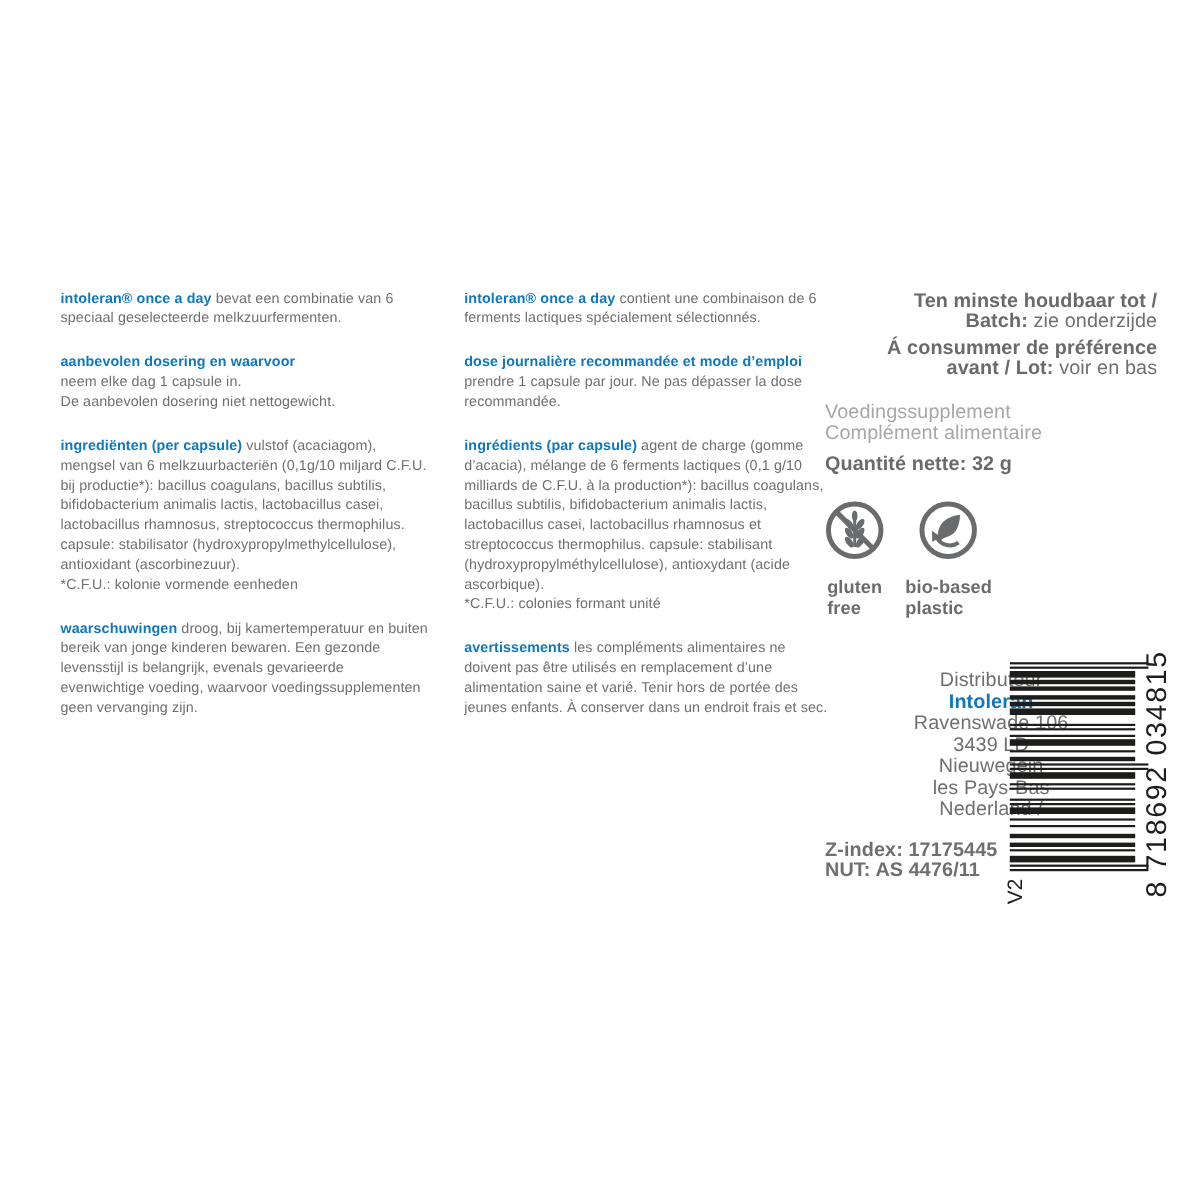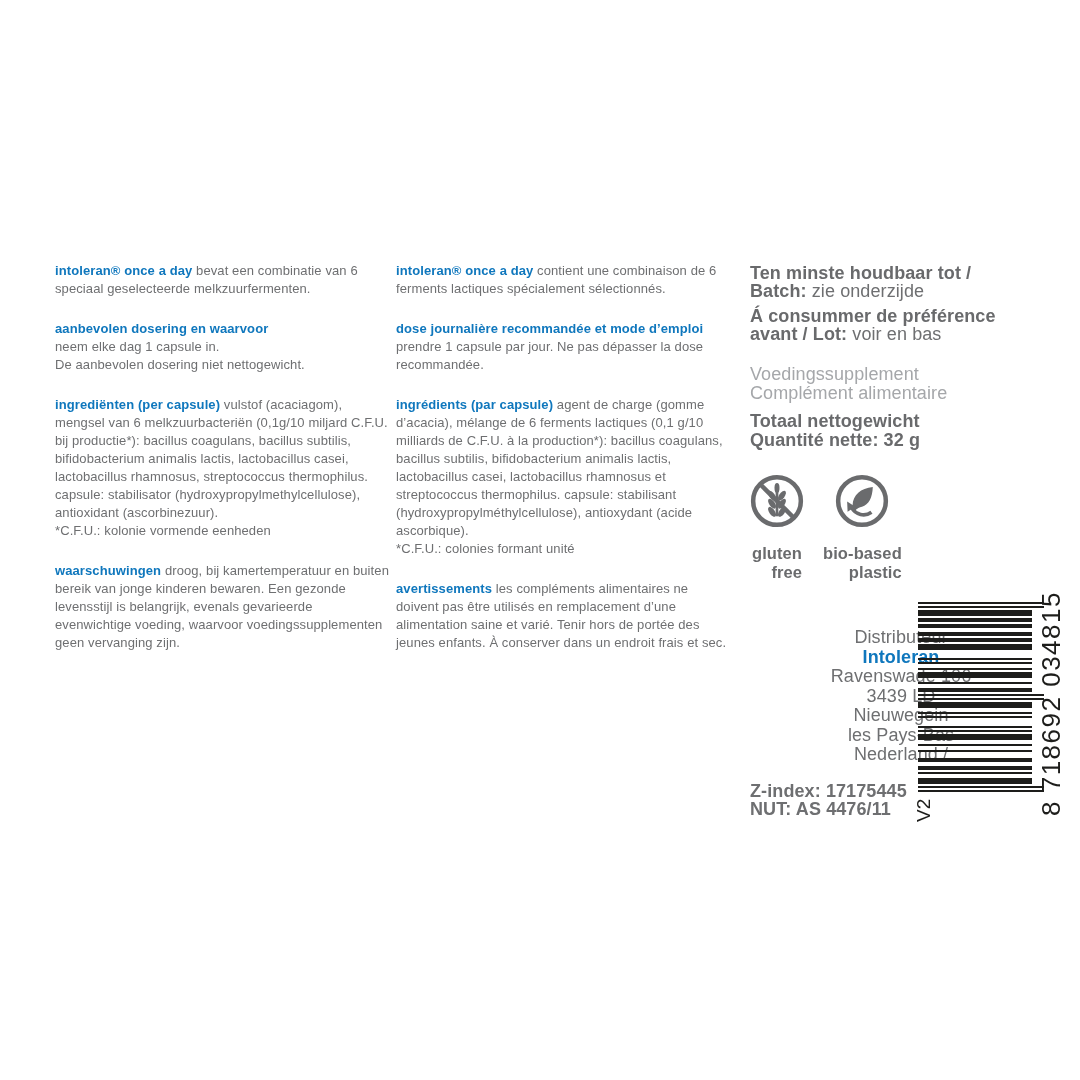--- a/index.html
+++ b/index.html
@@ -2,38 +2,38 @@
 <html><head>
 <meta charset="utf-8">
 <style>
   html,body{margin:0;padding:0;background:#ffffff;}
   body{width:1080px;height:1080px;font-family:"Liberation Sans",sans-serif;-webkit-font-smoothing:antialiased;}
   .label{position:relative;width:1080px;height:1080px;background:#ffffff;overflow:hidden;}
 
   
   .col{position:absolute;top:262px;font-size:13px;line-height:18px;letter-spacing:0.1px;color:#6e6f71;}
   .col-dutch{left:55px;width:336px;}
-  .col-french{left:396px;width:338px;}
+  .col-french{left:422px;width:338px;}
   .col-info{left:750px;width:302px;top:264px;font-size:18px;}
   .para{margin:0 0 22px 0;}
   .para:last-child{margin-bottom:0;}
   .head{color:#0f77bd;font-weight:bold;}
   .block{display:block;}
   strong{font-weight:bold;color:#696a6c;}
 
   
   .bb p{margin:0 0 7px 0;}
-  .bb{margin-bottom:22px;}
+  .bb{margin-bottom:22px;text-align:right;}
   .muted{color:#a5a7aa;margin-bottom:9px;}
   .muted div, .weight div{line-height:19px;}
   .weight{font-weight:bold;color:#696a6c;margin-bottom:24px;}
 
   .badges{display:flex;gap:19px;margin-bottom:46px;}
   .badge{display:flex;flex-direction:column;align-items:center;}
-  .badge-label{margin-top:13px;font-weight:bold;font-size:16.5px;line-height:19px;color:#6a6b6d;text-align:right;}
+  .badge-label{margin-top:13px;font-weight:bold;font-size:16.5px;line-height:19px;color:#6a6b6d;text-align:left;}
 
   .distributor div{line-height:19.5px;text-align:center;}
   .dist-name{color:#0f77bd;font-weight:bold;}
   .regnums{margin-top:17px;font-weight:bold;}
   .regnums div{line-height:18px;}
 
   
   .barcode-bars{position:absolute;left:918px;top:602px;width:126px;height:192px;}
   .bar{width:114px;background:#1d1d1b;}
   .bar.long{width:126px;}
@@ -104,21 +104,20 @@
         <span>voir en bas</span>
       </p>
     </div>
 
     <div class="muted">
       <div>Voedingssupplement</div>
       <div>Complément alimentaire</div>
     </div>
 
     <div class="weight">
-      <div>Totaal nettogewicht</div>
       <div>Quantité nette: 32 g</div>
     </div>
 
     <div class="badges">
       <div class="badge">
         <span>
           <svg viewBox="0 0 60 60" width="54" height="54" aria-hidden="true">
             <circle cx="30" cy="30" r="26.5" fill="none" stroke="#6a6b6d" stroke-width="5"></circle>
             <g fill="#6a6b6d">
               <ellipse cx="30" cy="15.5" rx="2.8" ry="5.5"></ellipse>

